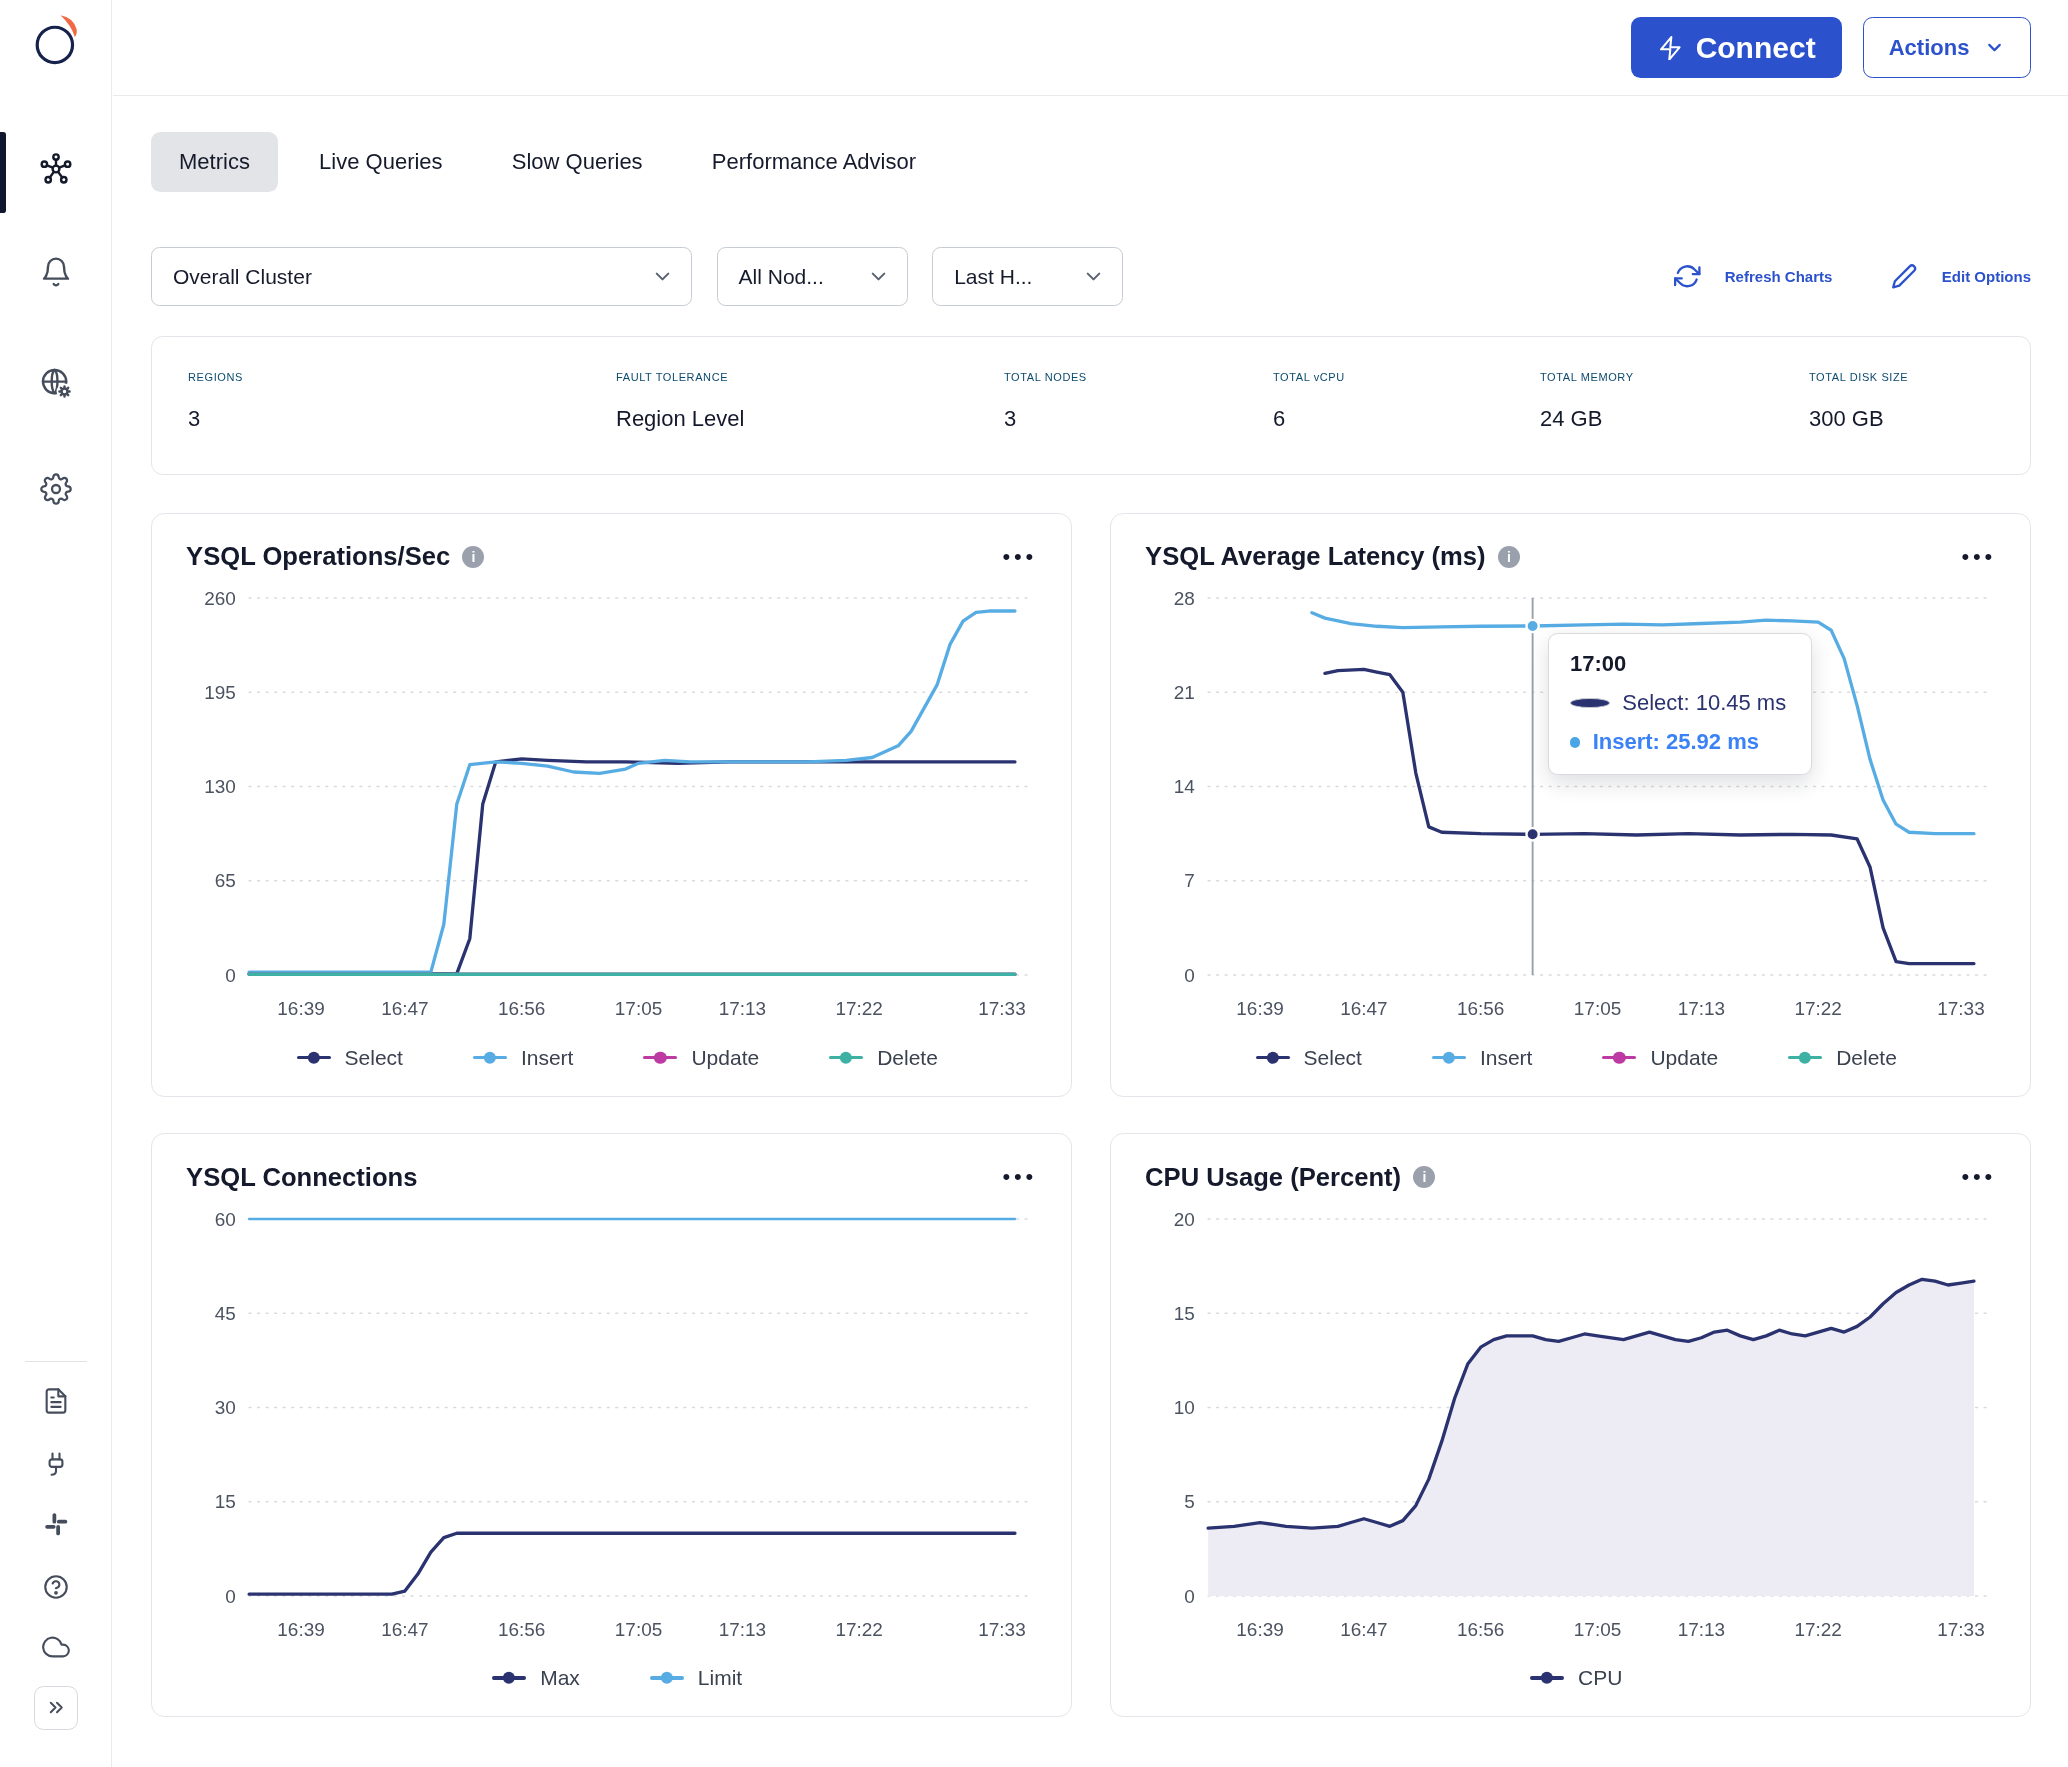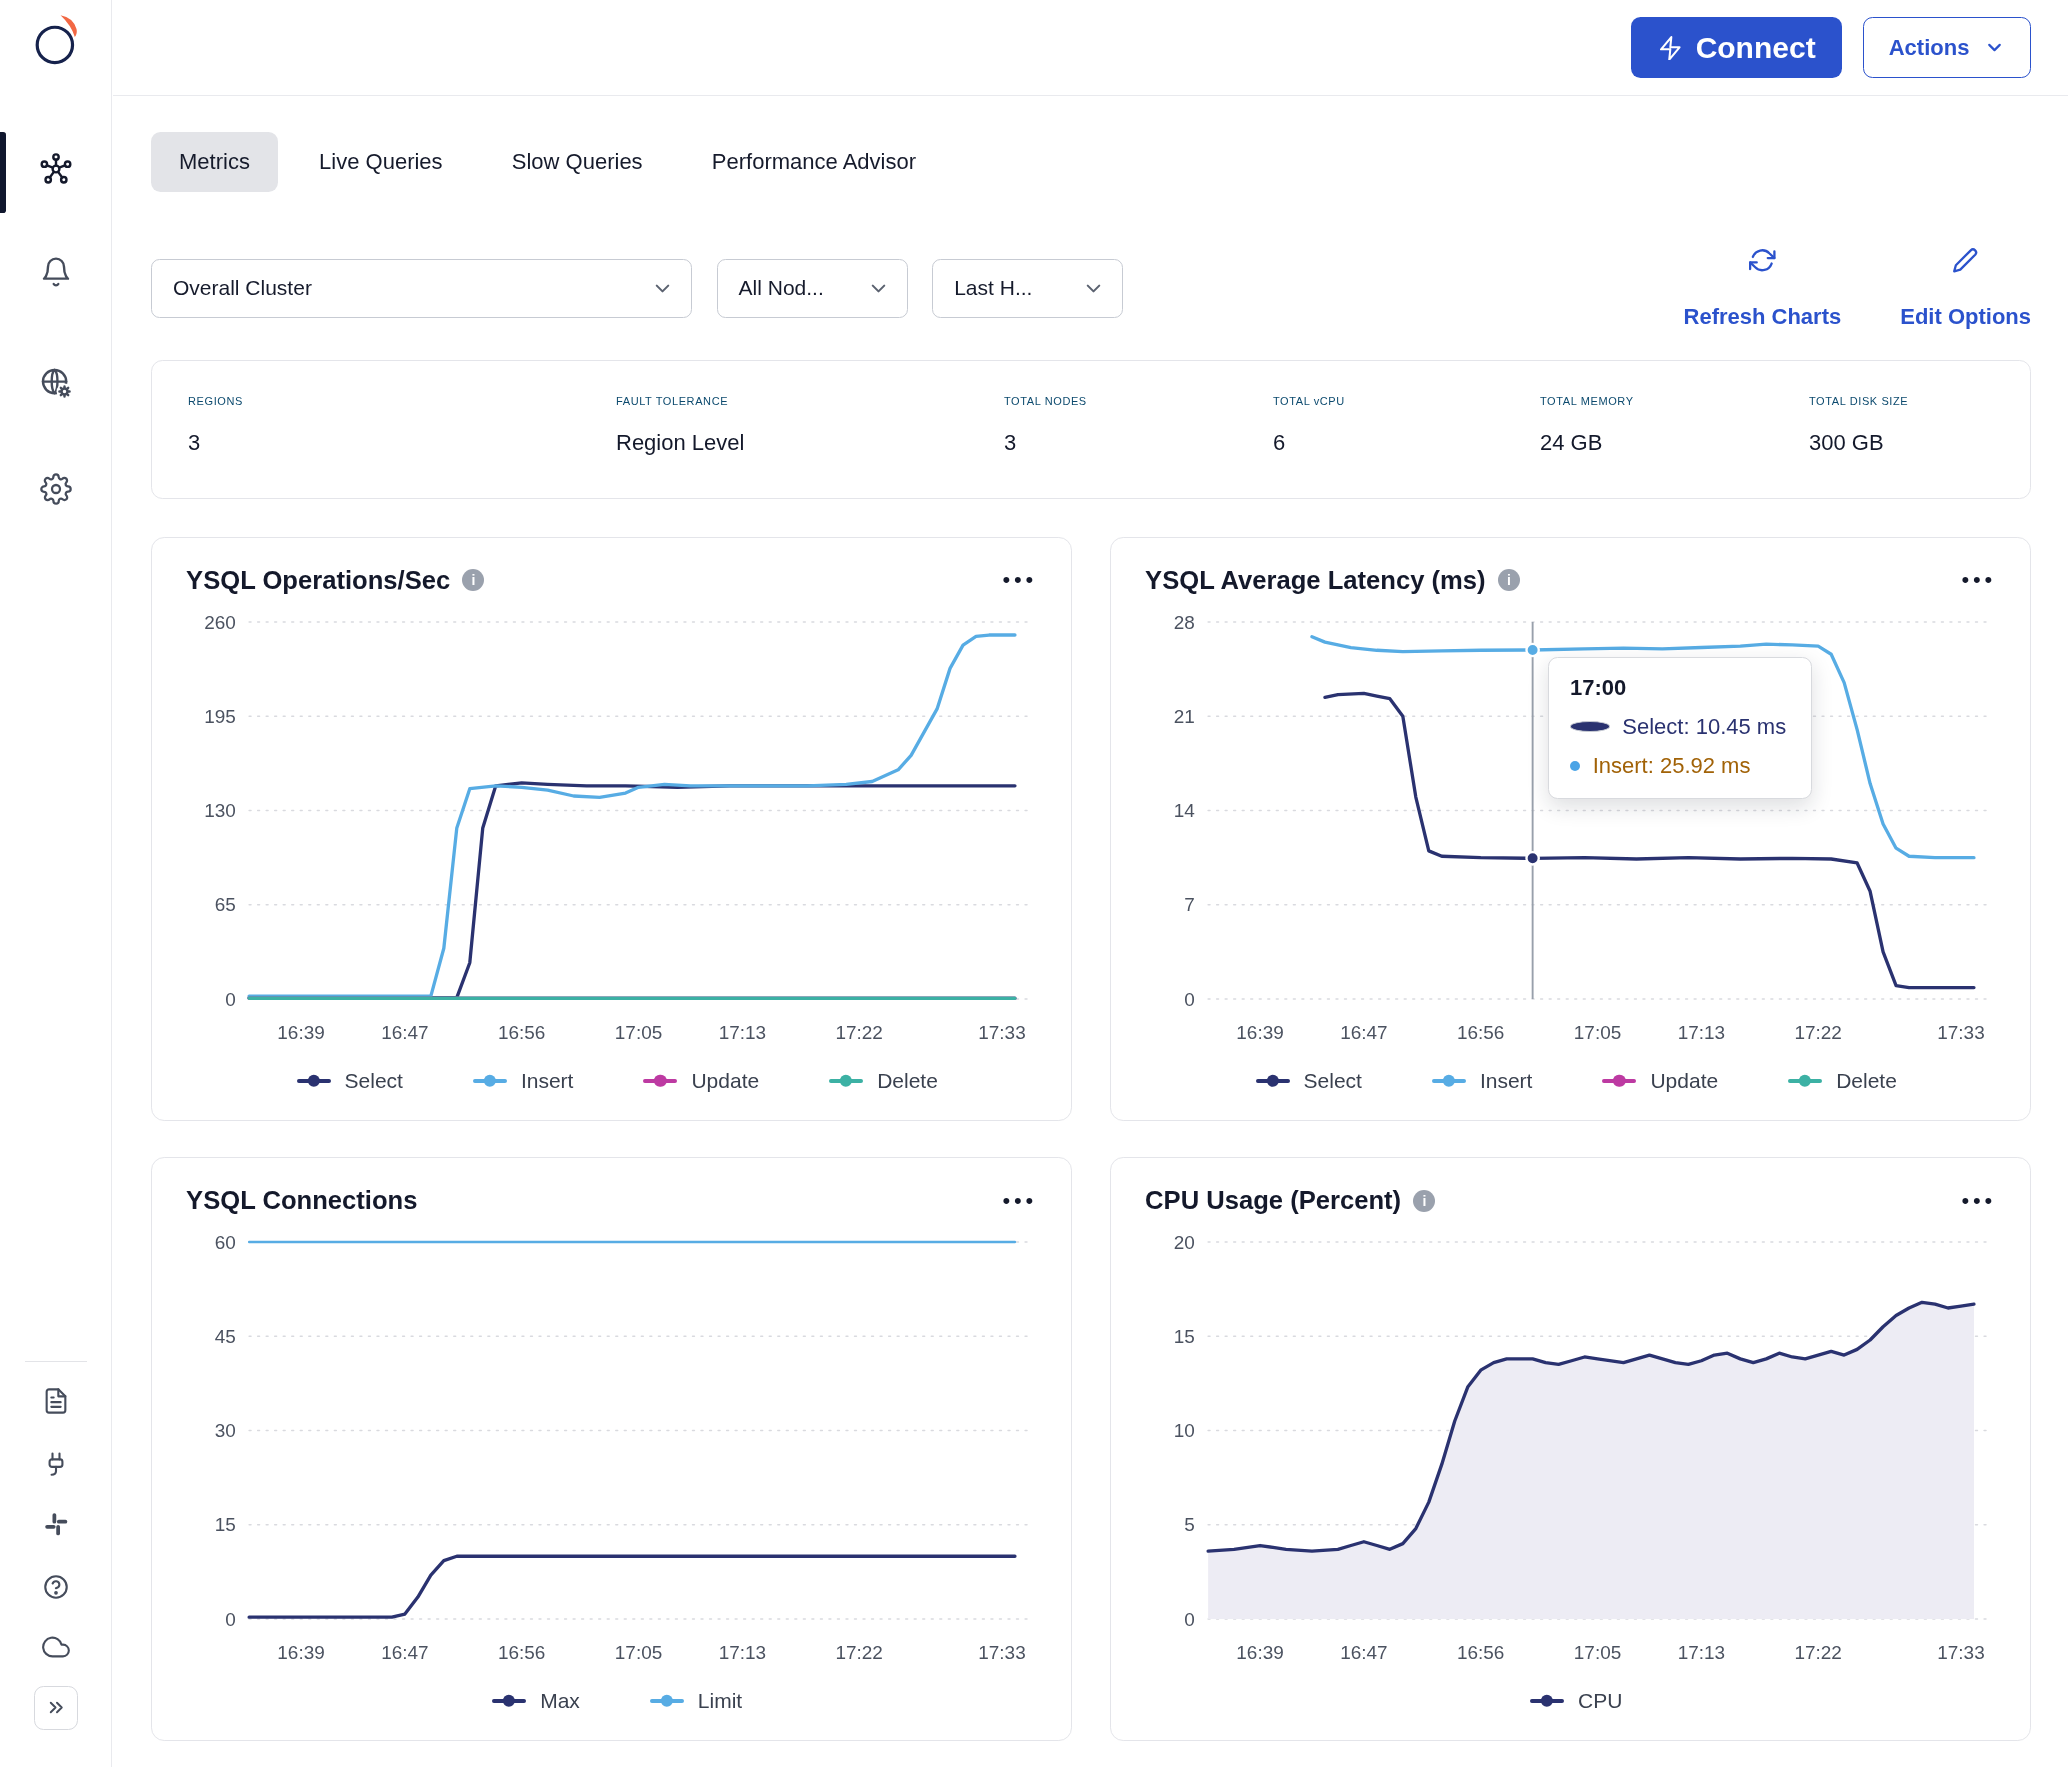--- a/index.html
+++ b/index.html
@@ -38,21 +38,21 @@
   .subtabs { display:flex; align-items:center; gap:13.2px; padding:36px 38px 0; }
   .subtab { font-size:22px; font-weight:500; color:#161b2c; padding:17px 28px; border-radius:9.5px; cursor:pointer; white-space:nowrap; }
   .subtab.active { background:#e3e4e8; }
 
   .filter-row { display:flex; align-items:center; padding:55px 38px 0; gap:24.6px; }
   .select { display:flex; align-items:center; justify-content:space-between; border:0.9px solid #c7cbd3;
     border-radius:8.5px; height:59px; padding:0 17px 0 21px; font-size:21px; color:#161b2c;
     cursor:pointer; background:#fff; }
   .w-lg { width:541px;gap:39px; } .w-sm { width:191px; }
   .filter-links { margin-left:auto; display:flex; gap:59px; align-items:center; }
-  .link-btn { display:flex; gap:30px; align-items:center; color:#2b52cc; font-size:22px; font-weight:700; cursor:pointer; white-space:nowrap;flex-direction:column; }
+  .link-btn { display:flex; gap:24px; align-items:center; color:#2b52cc; font-size:15px; font-weight:700; cursor:pointer; white-space:nowrap; }
 
   .stats { margin:30px 38px 0; border:0.9px solid #e4e5ea; border-radius:11.4px; display:flex; padding:34px 0 42px 36px; }
   .stat-label { font-size:11px; letter-spacing:0.6px; color:#0c4a6e; font-weight:500; }
   .stat-value { font-size:22px; color:#14192b; margin-top:23px; }
   .stat:nth-child(1){width:428px}.stat:nth-child(2){width:388px}.stat:nth-child(3){width:269px}
   .stat:nth-child(4){width:267px}.stat:nth-child(5){width:269px}.stat:nth-child(6){flex:1}
 
   .charts-grid { display:grid; grid-template-columns:1fr 1fr; gap:36px 38px; margin:38px 38px 0; padding-bottom:13.2px; }
   .card { position:relative; border:0.9px solid #e4e5ea; border-radius:13.2px; background:#fff; padding:28px 26.5px 19px; }
   .card-head { display:flex; align-items:center; padding-left:7.6px; }
@@ -68,21 +68,21 @@
   .legend { display:flex; gap:70px; align-items:center; margin:11.4px 0 7.6px 11.4px;justify-content:center; }
   .lg-item { display:flex; align-items:center; gap:14px; font-size:21px; color:#3a414f; cursor:pointer; }
   .lg-mark { position:relative; width:34px; height:3.8px; border-radius:1.9px; display:inline-block; }
   .lg-dot { position:absolute; left:50%; top:50%; transform:translate(-50%,-50%); width:12.3px; height:12.3px; border-radius:50%; }
 
   .tooltip { position:absolute; left:437px; top:119px; background:#fff; border:0.9px solid #d8dade;
     border-radius:9.5px; padding:17px 24.6px 19px 21px; box-shadow:0 7.6px 21px rgba(20,25,40,.14); z-index:3; }
   .tt-title { font-size:22px; font-weight:600; color:#14192b; margin-bottom:5.7px; }
   .tt-row { display:flex; align-items:center; gap:12.3px; font-size:22px; margin-top:13.2px; white-space:nowrap; }
   .tt-dot { width:10.4px; height:10.4px; border-radius:50%; flex:none; }
-  .tt-select { color:#2a3270; font-weight:500; } .tt-insert { color:#a16207; font-weight:400; }
+  .tt-select { color:#2a3270; font-weight:500; } .tt-insert { color:#3b82f6; font-weight:700; }
   .tt-dot.select { background:#2a3270; } .tt-dot.insert { background:#4ba4e6; }
 </style>
 </head>
 <body>
 
 <aside class="sidebar">
   <div class="logo">
     <svg width="55" height="57" viewBox="0 0 48 50">
       <circle cx="23" cy="28" r="15.5" fill="none" stroke="#16224c" stroke-width="2.8"></circle>
       <path d="M28 2 q11 2 14 12 q1 4 -1.5 7 q-3 -10 -12.5 -19 z" fill="#f26844"></path>

